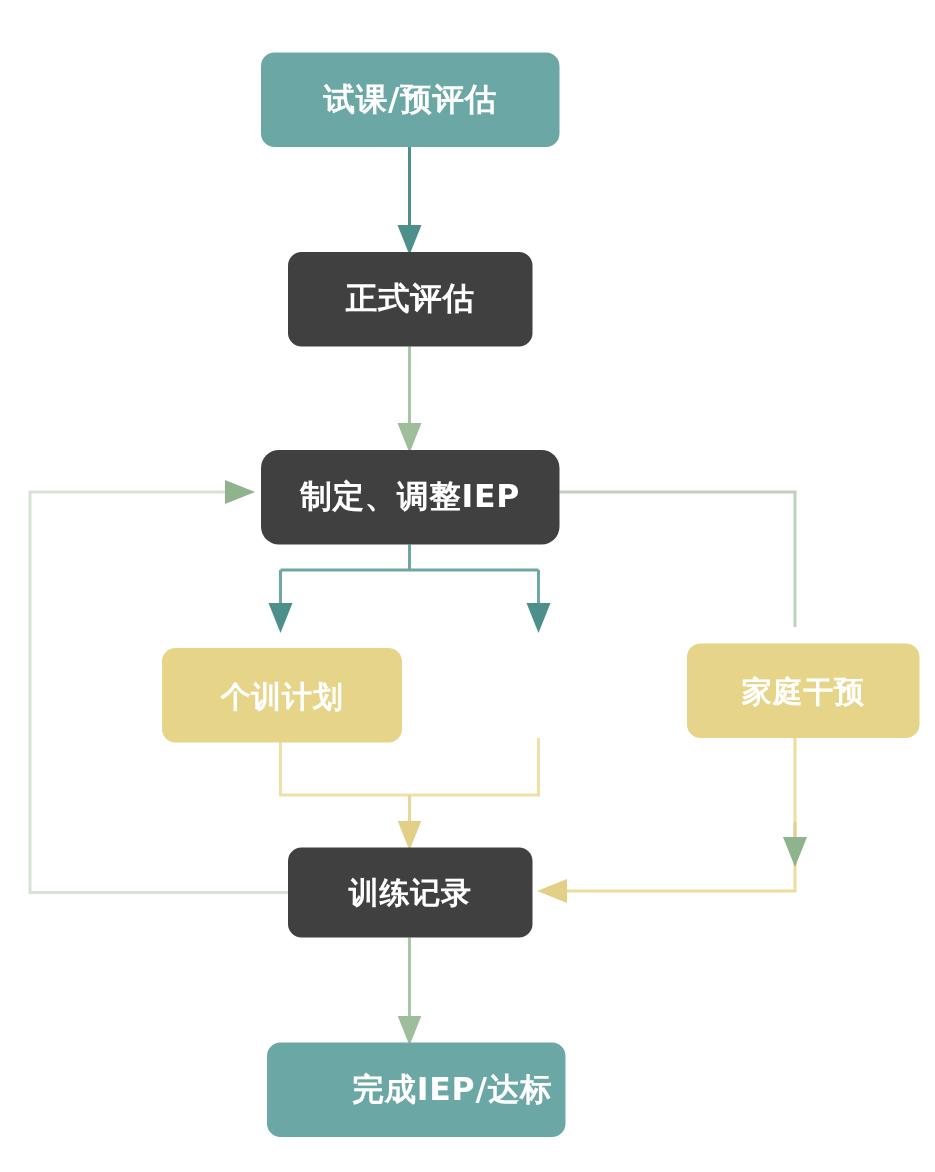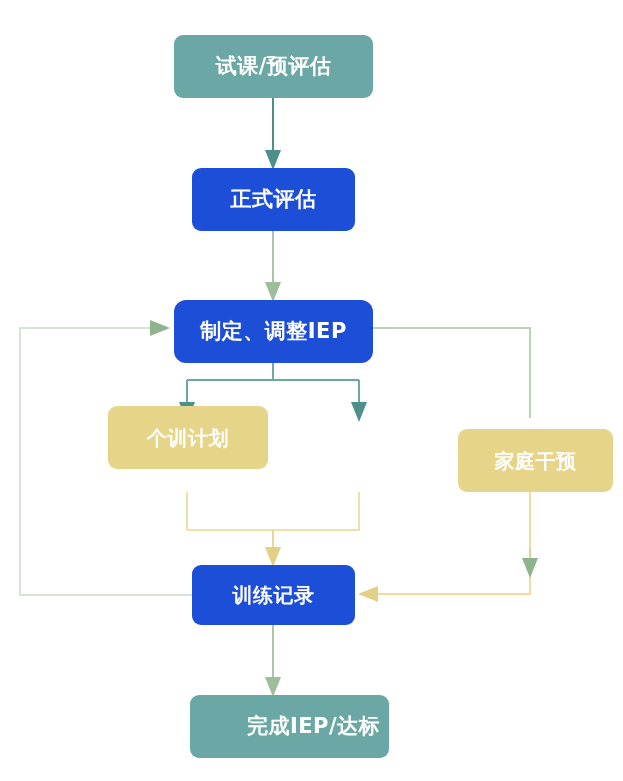--- a/index.html
+++ b/index.html
@@ -37,21 +37,21 @@
     font-weight: bold;
     letter-spacing: 0.5px;
     text-align: center;
     z-index: 5;
   }
   .node-label {
     display: block;
     line-height: 1.1;
   }
   .n-teal   { background: #6ba7a4; }
-  .n-green  { background: #1d4ed8; justify-content: center; }
+  .n-green  { background: #404040; justify-content: center; }
   .n-yellow { background: #e6d489; }
   .t-lg { font-size: 21px; }
   .t-md { font-size: 20px; }
 </style>
 </head>
 <body>
 
 <div id="flowchart">
 
   <svg id="edges" viewBox="0 0 623 781">
@@ -98,30 +98,30 @@
   </div>
 
   <div class="node n-green t-lg" style="left:192px; top:168px; width:163px; height:63px;">
     <span class="node-label">正式评估</span>
   </div>
 
   <div class="node n-green t-lg" style="left:174px; top:300px; width:199px; height:63px;border-radius:12px;">
     <span class="node-label">制定、调整IEP</span>
   </div>
 
-  <div class="node n-yellow t-md" style="left:108px; top:406px; width:160px; height:63px;">
+  <div class="node n-yellow t-md" style="left:108px; top:432px; width:160px; height:63px;">
     <span class="node-label">个训计划</span>
   </div>
 
 
   <div class="node n-green t-md" style="left:192px; top:565px; width:163px; height:60px;">
     <span class="node-label">训练记录</span>
   </div>
 
   <div class="node n-yellow t-md" style="left:458px; top:429px; width:155px; height:63px;">
     <span class="node-label">家庭干预</span>
   </div>
 
-  <div class="node n-teal t-lg" style="left:190px; top:695px; width:199px; height:63px;padding-left:48px;">
+  <div class="node n-teal t-lg" style="left:178px; top:695px; width:199px; height:63px;padding-left:48px;">
     <span class="node-label">完成IEP/达标</span>
   </div>
 
 </div>
 
 </body></html>

